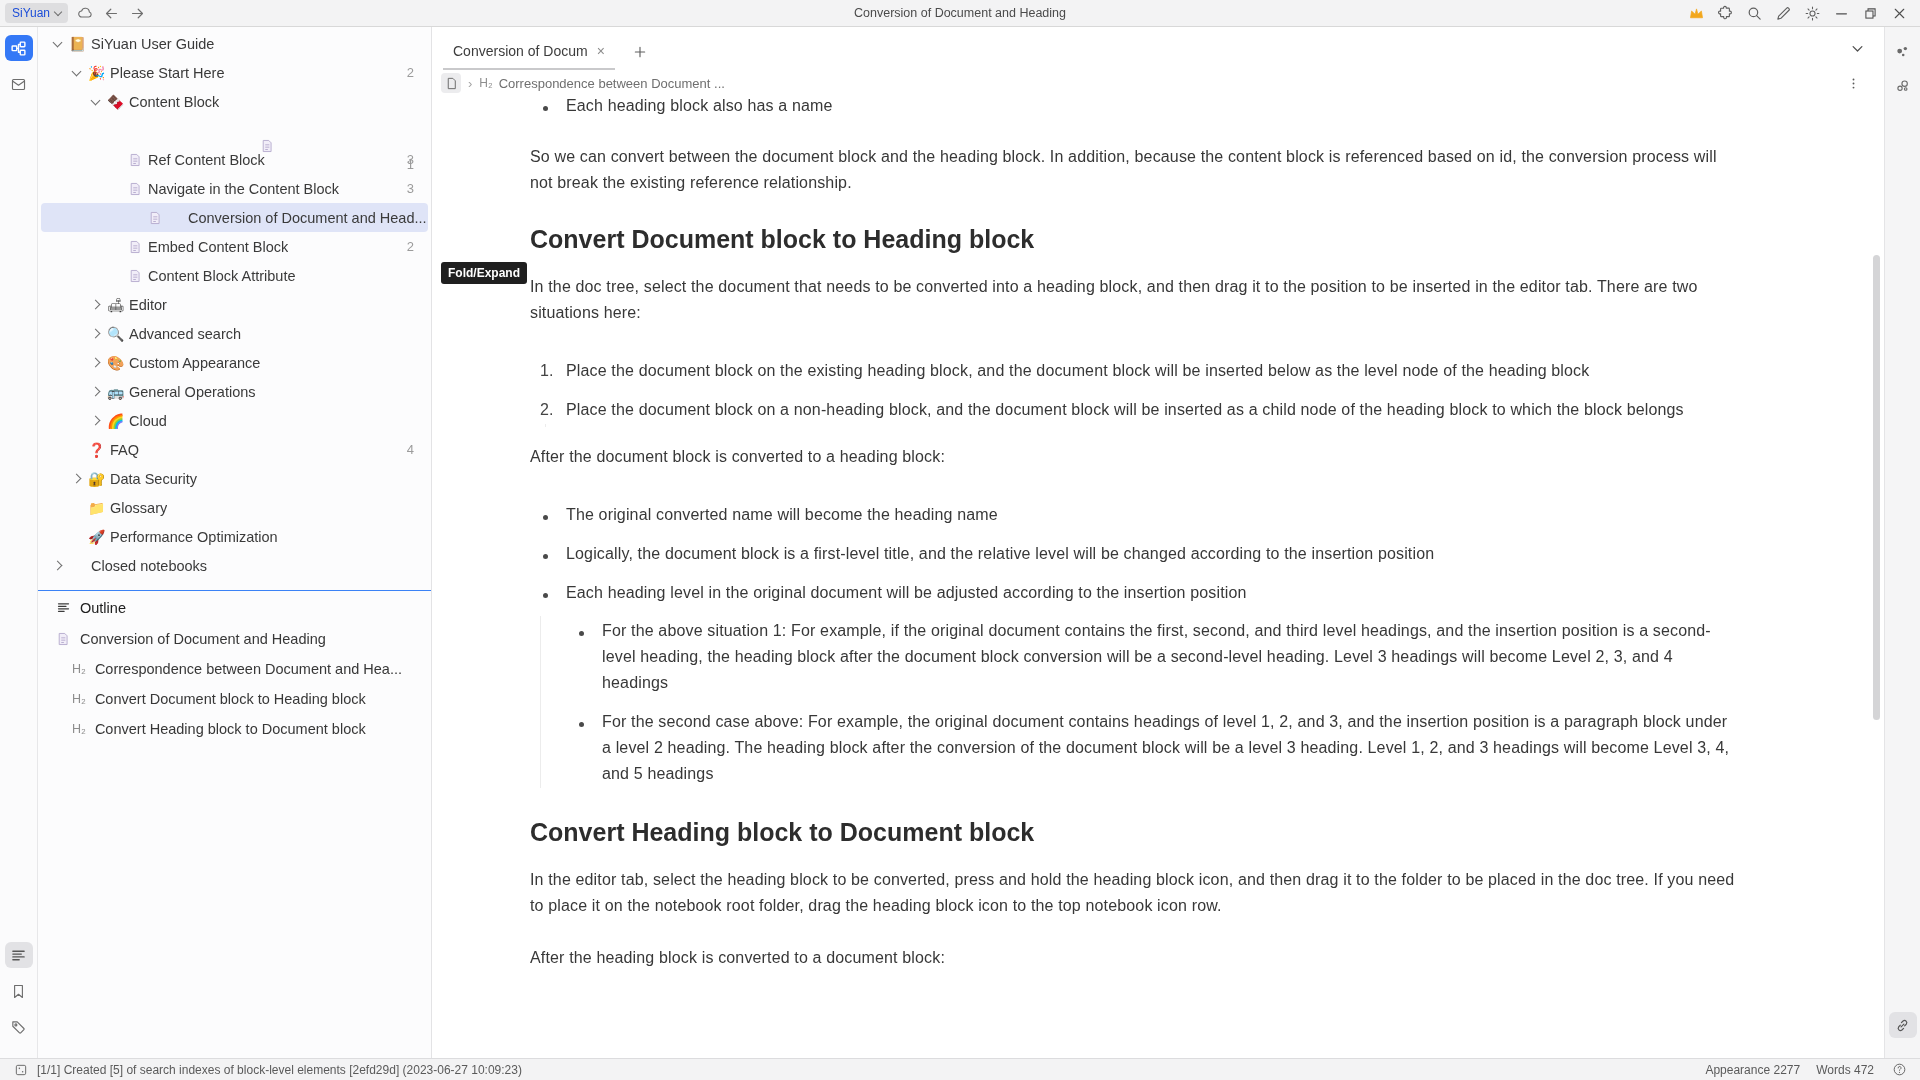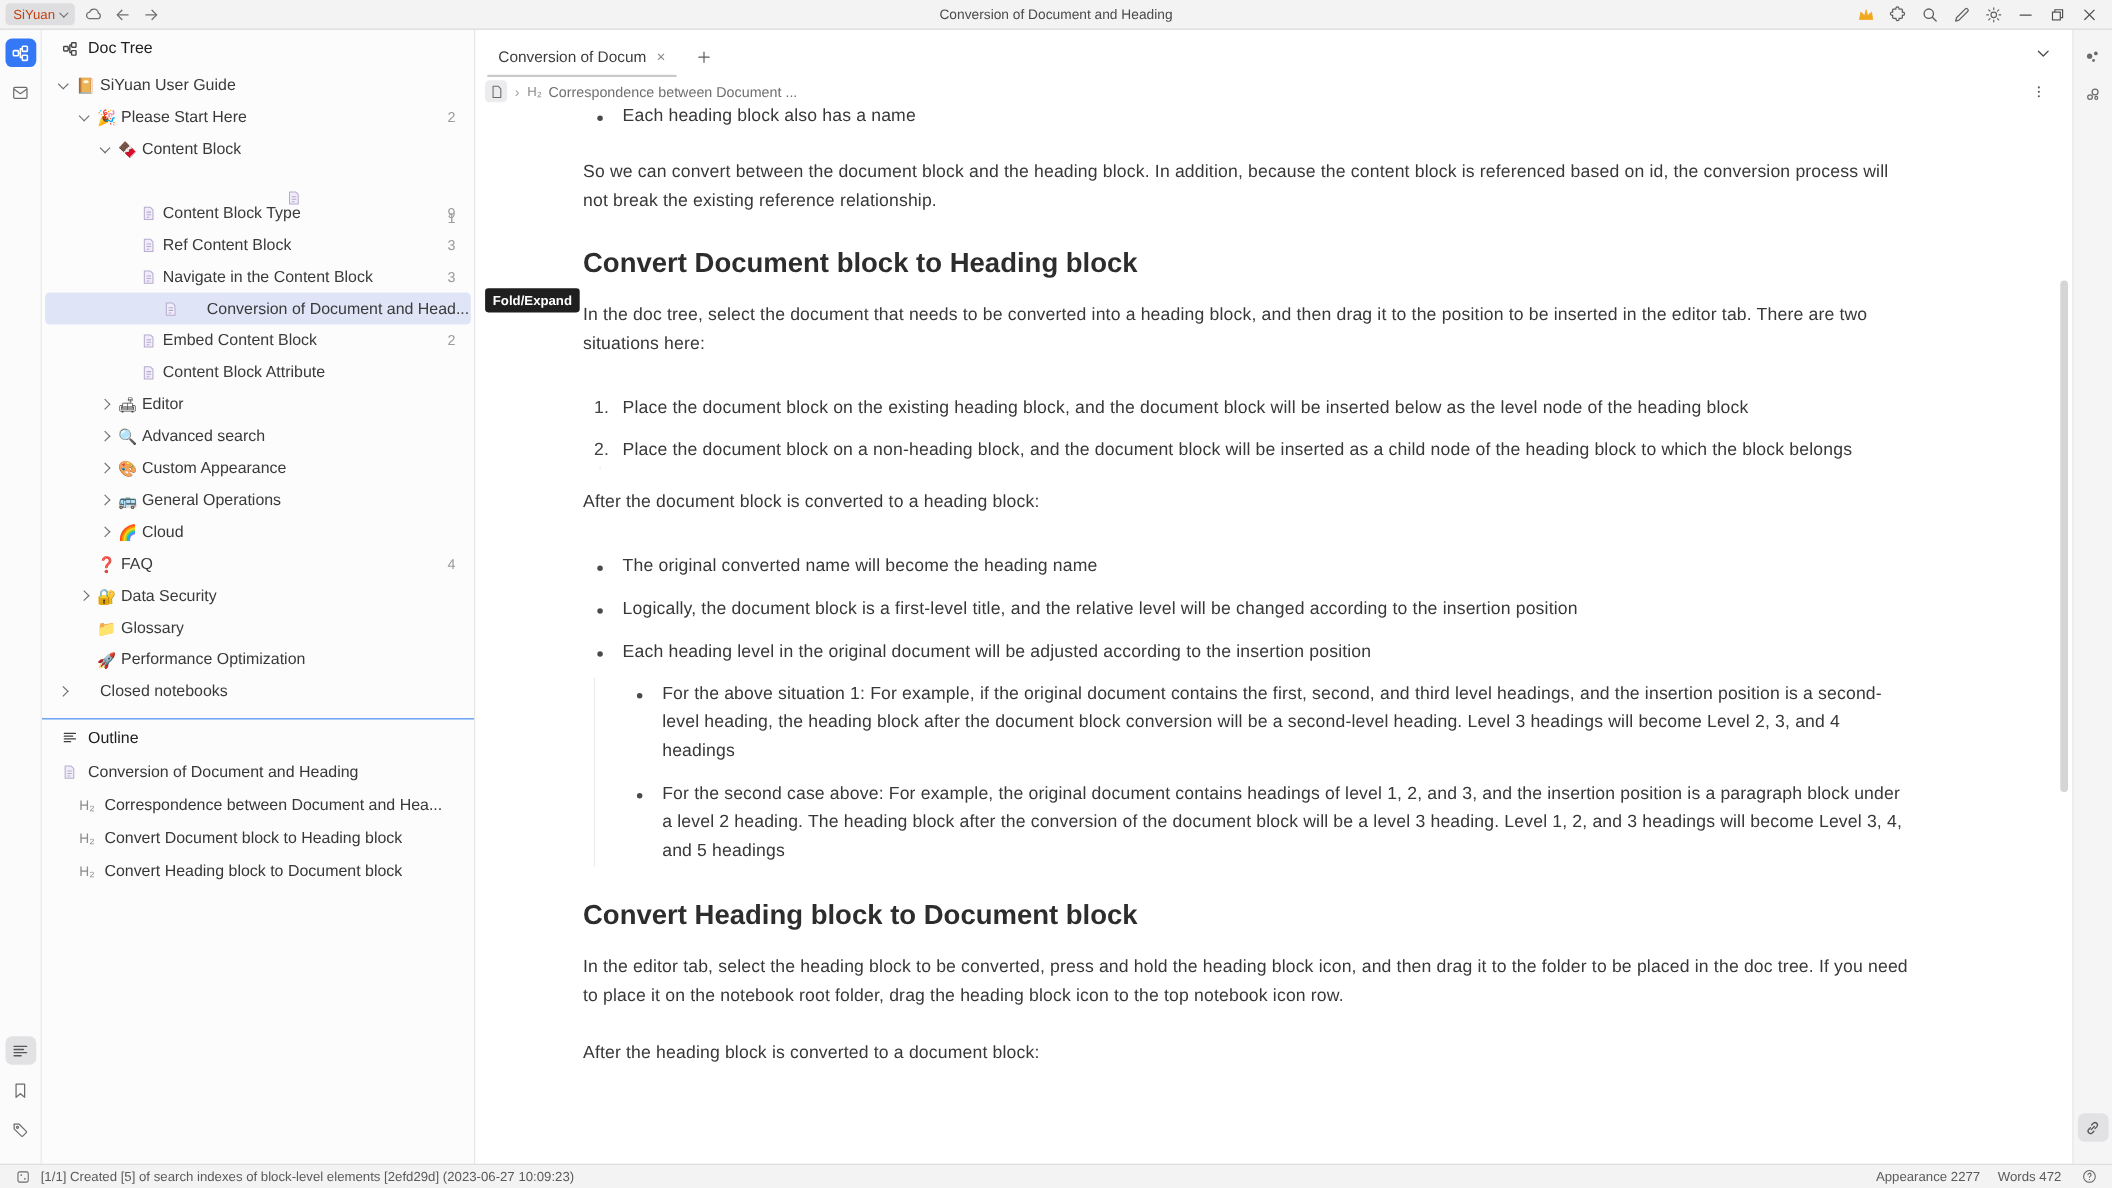--- a/index.html
+++ b/index.html
@@ -2,21 +2,21 @@
 <html><head>
 <meta charset="utf-8">
 <style>
   * { box-sizing: border-box; margin: 0; padding: 0; }
   html,body { width:1920px; height:1080px; overflow:hidden; }
   body { font-family:"Liberation Sans", sans-serif; background:#fff; position:relative; color:#383838; }
 
   
   .titlebar { position:absolute; left:0; top:0; width:1920px; height:27px; background:#f3f3f4; border-bottom:1px solid #d8d8d8; display:flex; align-items:center; z-index:30; }
   .tb-left { display:flex; align-items:center; gap:8px; padding-left:5px; z-index:2; }
-  .app-menu { height:20px; background:#dedee0; border:none; border-radius:4px; font:12px "Liberation Sans", sans-serif; color:#c2410c; display:flex; align-items:center; gap:5px; padding:0 7px; cursor:default; }
+  .app-menu { height:20px; background:#dedee0; border:none; border-radius:4px; font:12px "Liberation Sans", sans-serif; color:#1d4ed8; display:flex; align-items:center; gap:5px; padding:0 7px; cursor:default; }
   .tb-title { position:absolute; left:0; right:0; text-align:center; font-size:12.5px; color:#4b4b4b; }
   .tb-right { margin-left:auto; display:flex; align-items:center; gap:11px; padding-right:12px; z-index:2; }
   .ico { display:inline-flex; align-items:center; justify-content:center; width:18px; height:18px; }
   .ico svg { display:block; }
 
   
   .dock-left { position:absolute; left:0; top:27px; width:38px; bottom:22px; background:#fbfbfc; border-right:1px solid #e7e7e9; display:flex; flex-direction:column; align-items:center; padding:8px 0; z-index:20; }
   .dock-chip { width:28px; height:26px; border-radius:6px; display:flex; align-items:center; justify-content:center; margin-bottom:10px; }
   .dock-chip.active-blue { background:#3478f6; }
   .dock-chip.active-gray { background:#e2e2e5; }
@@ -211,31 +211,20 @@
   <span class="dock-chip active-gray">
     <svg width="17" height="17" viewBox="0 0 24 24" fill="none" stroke="#565656" stroke-width="1.7" stroke-linecap="round">
         <path d="M10 14l4-4"></path>
         <path d="M9 11.5l-2.3 2.3a3.2 3.2 0 004.5 4.5L13.5 16"></path>
         <path d="M15 12.5l2.3-2.3a3.2 3.2 0 00-4.5-4.5L10.5 8"></path>
       </svg>
   </span>
 </div>
 
 <div class="sidebar">
-  <div class="panel-head">
-    <span class="ico">
-      <svg width="15" height="15" viewBox="0 0 24 24" fill="none" stroke="#444" stroke-width="2" stroke-linejoin="round">
-          <rect x="3" y="8.5" width="6.5" height="6.5" rx="1"></rect>
-          <rect x="14.5" y="3" width="6.5" height="6.5" rx="1"></rect>
-          <rect x="14.5" y="14.5" width="6.5" height="6.5" rx="1"></rect>
-          <path d="M9.5 11.8h2.5M12 11.8V6.2h2.5M12 11.8v5.6h2.5"></path>
-        </svg>
-    </span>
-    <span>Doc Tree</span>
-  </div>
 
   <div class="tree">
       <div class="tree-row" style="padding-left: 7px;">
         <span class="chev-slot">
           <span class="chev down"></span>
         </span>
         <span class="tree-ico">📔</span>
         <span class="tree-label">SiYuan User Guide</span>
       </div>
       <div class="tree-row" style="padding-left: 26px;">
@@ -256,31 +245,20 @@
       <div class="tree-row" style="padding-left: 64px; flex-direction: column;">
         <span class="chev-slot"></span>
         <span class="tree-ico">
           <svg width="14" height="14" viewBox="0 0 24 24" fill="#f1edf8" stroke="#b6abce" stroke-width="1.6" stroke-linejoin="round">
             <path d="M5.5 2.5h9.5l4 4v15H5.5z"></path>
             <path d="M9 10h7M9 14h7M9 18h4.5" fill="none"></path>
           </svg>
         </span>
         <span class="tree-label">What is a Content Block</span>
         <span class="tree-count">1</span>
-      </div>
-      <div class="tree-row" style="padding-left: 64px;">
-        <span class="chev-slot"></span>
-        <span class="tree-ico">
-          <svg width="14" height="14" viewBox="0 0 24 24" fill="#f1edf8" stroke="#b6abce" stroke-width="1.6" stroke-linejoin="round">
-            <path d="M5.5 2.5h9.5l4 4v15H5.5z"></path>
-            <path d="M9 10h7M9 14h7M9 18h4.5" fill="none"></path>
-          </svg>
-        </span>
-        <span class="tree-label">Content Block Type</span>
-        <span class="tree-count">9</span>
       </div>
       <div class="tree-row" style="padding-left: 64px;">
         <span class="chev-slot"></span>
         <span class="tree-ico">
           <svg width="14" height="14" viewBox="0 0 24 24" fill="#f1edf8" stroke="#b6abce" stroke-width="1.6" stroke-linejoin="round">
             <path d="M5.5 2.5h9.5l4 4v15H5.5z"></path>
             <path d="M9 10h7M9 14h7M9 18h4.5" fill="none"></path>
           </svg>
         </span>
         <span class="tree-label">Ref Content Block</span>

